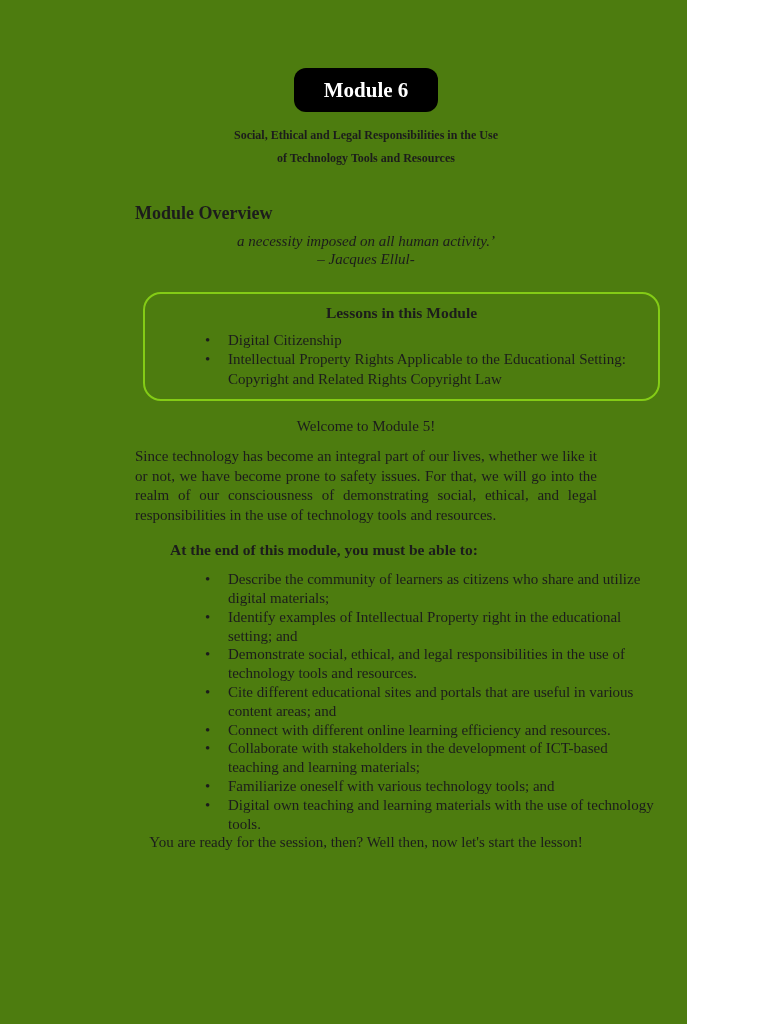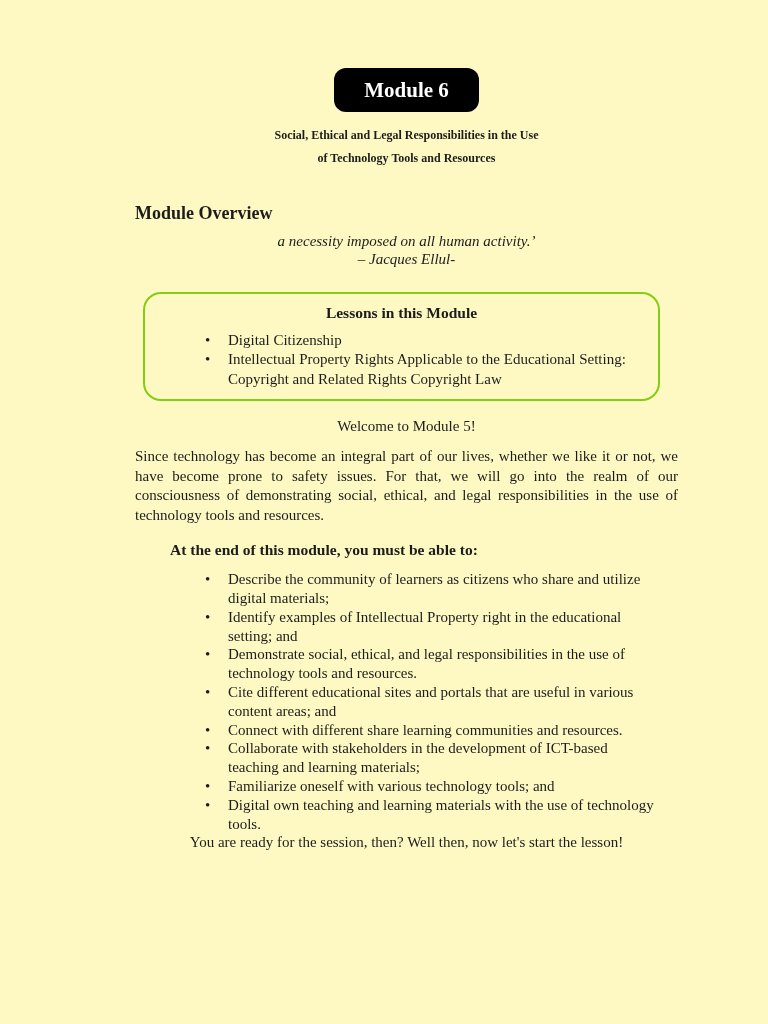--- a/index.html
+++ b/index.html
@@ -1,20 +1,20 @@
 <!DOCTYPE html>
 <html><head>
 <meta charset="utf-8">
 <style>
   html, body { margin: 0; padding: 0; background: #ffffff; }
   .page {
     position: relative;
-    width: 768px;
+    width: 687px;
     height: 1024px;
-    background: #fef9c3;
+    background: #4d7c0f;
     color: #1c1c1c;
     font-family: "Liberation Serif", serif;
     font-size: 15px;
     box-sizing: border-box;
     padding: 68px 90px 0 135px;
     overflow: hidden;
   }
   .badge {
     display: block;
     width: fit-content;
@@ -168,21 +168,21 @@
         <span class="li-text">Demonstrate social, ethical, and legal responsibilities in the use of technology tools and resources.</span>
       </div>
 
       <div class="li">
         <span class="bullet">•</span>
         <span class="li-text">Cite different educational sites and portals that are useful in various content areas; and</span>
       </div>
 
       <div class="li">
         <span class="bullet">•</span>
-        <span class="li-text">Connect with different share learning communities and resources.</span>
+        <span class="li-text">Connect with different online learning efficiency and resources.</span>
       </div>
 
       <div class="li">
         <span class="bullet">•</span>
         <span class="li-text">Collaborate with stakeholders in the development of ICT-based teaching and learning materials;</span>
       </div>
 
       <div class="li">
         <span class="bullet">•</span>
         <span class="li-text">Familiarize oneself with various technology tools; and</span>

